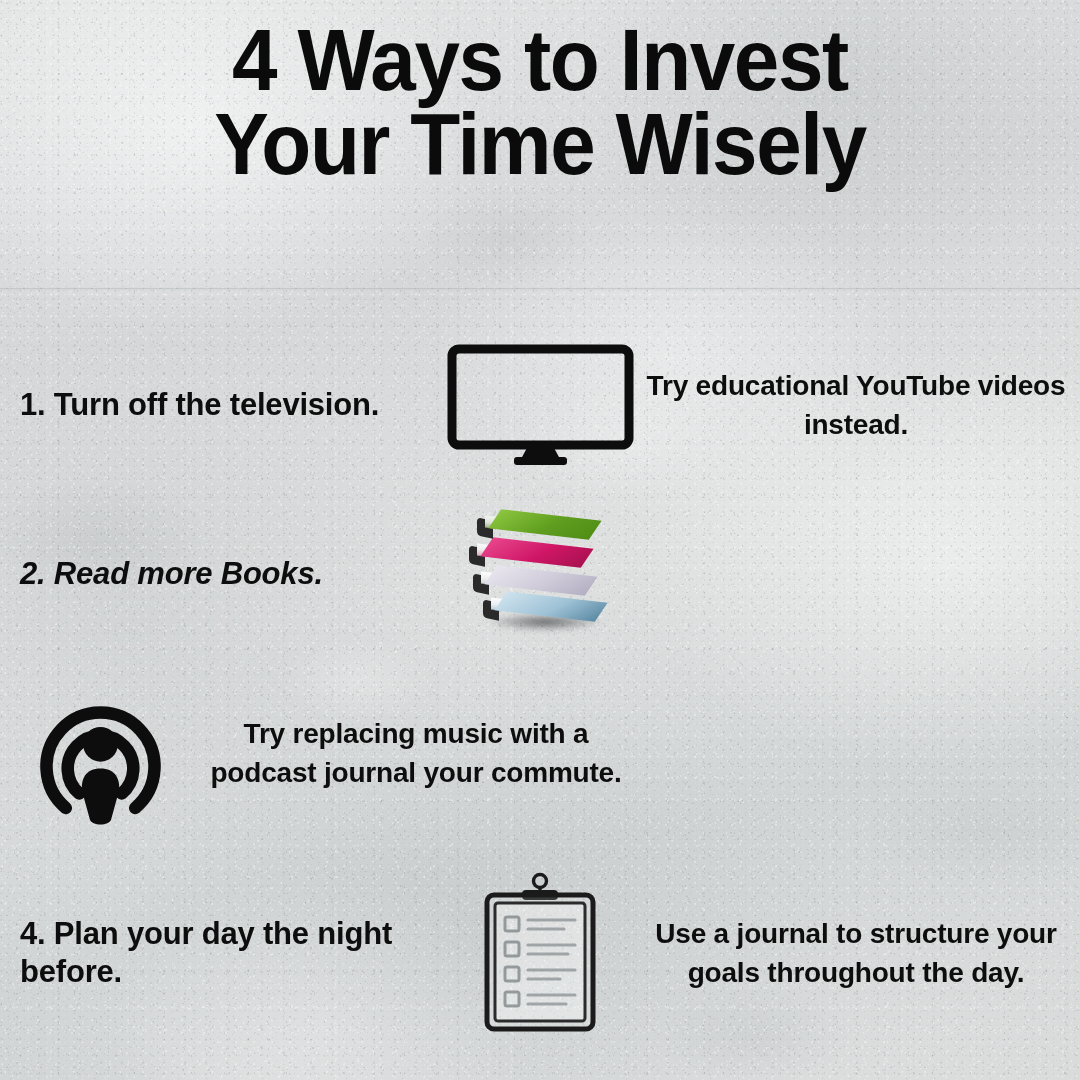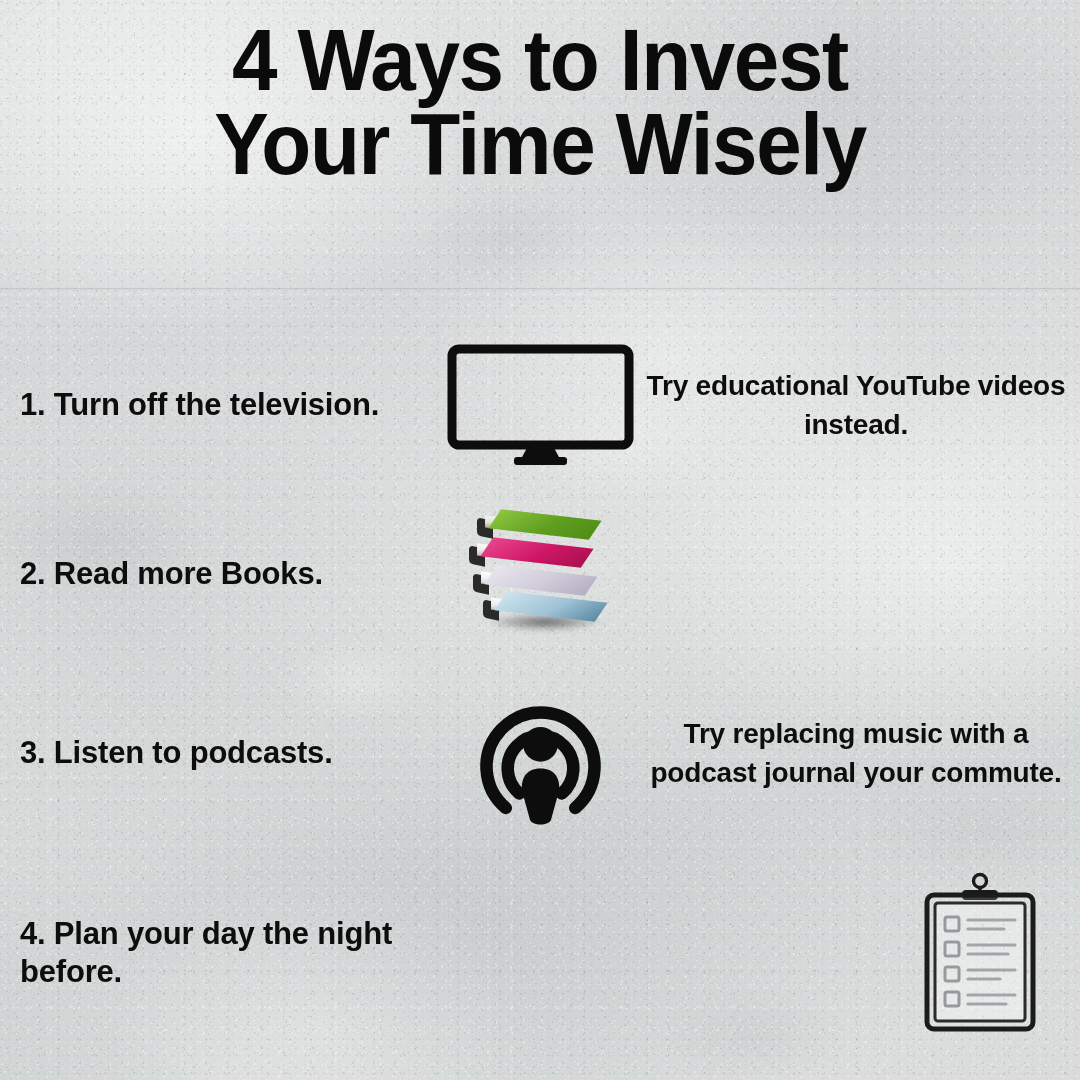--- a/index.html
+++ b/index.html
@@ -142,21 +142,21 @@
     padding-left: 13px;
   }
   .row {
     position: absolute;
     left: 0;
     width: 1080px;
     display: flex;
     align-items: center;
   }
   .row-1 { top: 12px;  height: 150px; }
-  .row-2 { top: 178px; height: 155px; }
+  .row-2 { top: 178px; height: 155px; font-style: italic; }
   .row-3 { top: 345px; height: 180px; }
   .row-4 { top: 540px; height: 190px; justify-content: space-between; }
 
   .col-left {
     width: 440px;
     padding-left: 20px;
     box-sizing: border-box;
     text-align: left;
   }
   .col-icon {
@@ -317,23 +317,20 @@
           <span class="book book-green">
             <span class="edge"></span>
               <span class="spine"></span>
               <span class="cover"></span>
           </span>
         </span>
       </div>
     </div>
 
     <div class="row row-3">
-      <div class="col-left">
-        <div class="body-text">3. Listen to podcasts.</div>
-      </div>
       <div class="col-icon">
         <span class="icon-pod">
           <svg viewBox="0 0 140 152" width="135" height="150" aria-hidden="true">
 
             <path d="M34 133 A56 56 0 1 1 106 133" fill="none" stroke="#0d0d0d" stroke-width="13" stroke-linecap="round"></path>
 
             <path d="M48 118 A34 34 0 1 1 92 118" fill="none" stroke="#0d0d0d" stroke-width="13" stroke-linecap="round"></path>
 
             <circle cx="70" cy="67" r="18" fill="#0d0d0d"></circle>
 
@@ -380,16 +377,19 @@
               <path d="M48 72 L95 72"></path>
               <path d="M48 81 L88 81"></path>
               <path d="M48 97 L95 97"></path>
               <path d="M48 106 L80 106"></path>
               <path d="M48 122 L95 122"></path>
               <path d="M48 131 L86 131"></path>
             </g>
           </svg>
         </span>
       </div>
+      <div class="col-right">
+        <div class="body-text">Use a journal to structure your goals throughout the day.</div>
+      </div>
     </div>
 
   </div>
 </div>
 
 </body></html>

